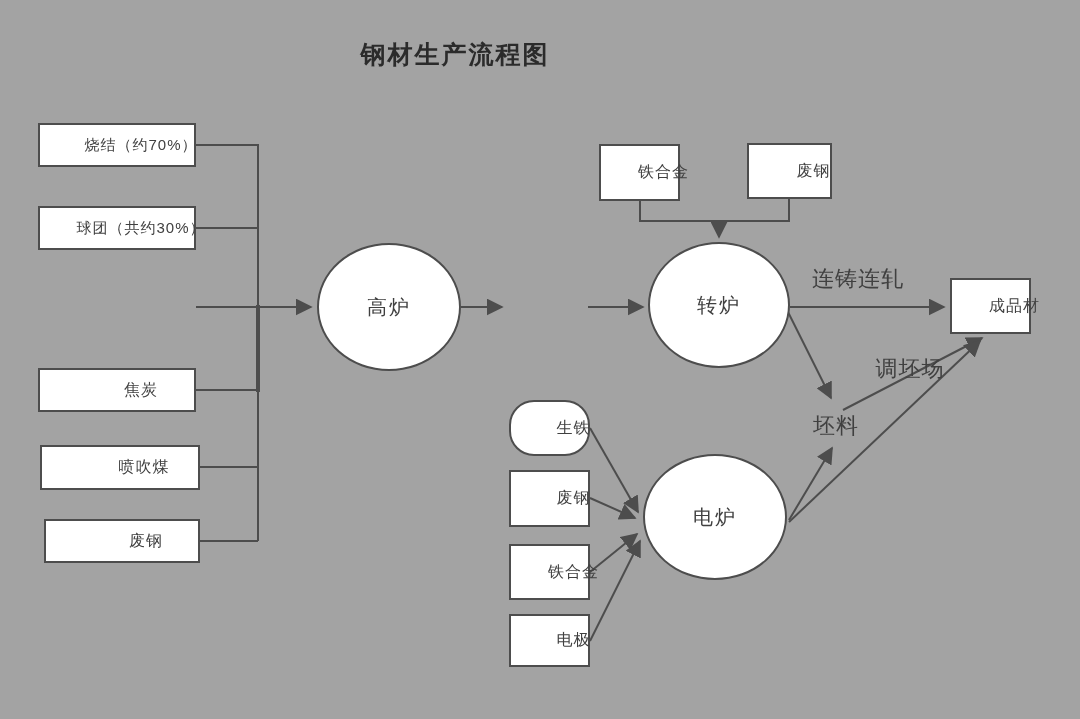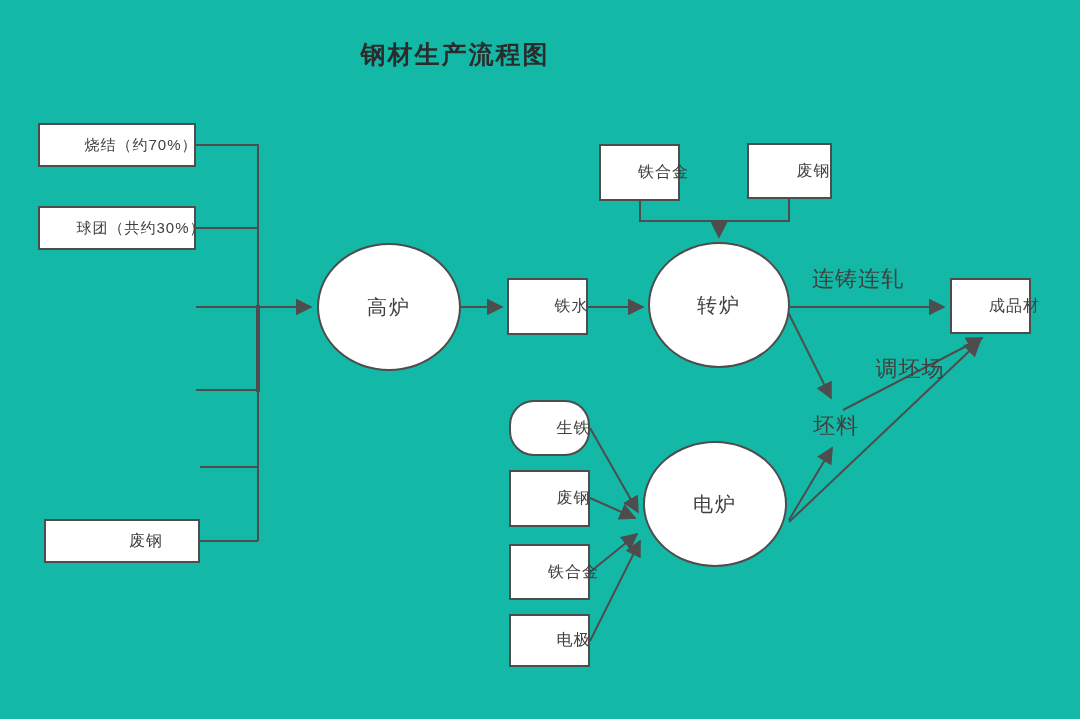--- a/index.html
+++ b/index.html
@@ -1,20 +1,20 @@
 <!DOCTYPE html>
 <html><head>
 <meta charset="utf-8">
 <style>
   html, body { margin: 0; padding: 0; background: #ffffff; }
   #canvas {
     position: relative;
     width: 1080px;
     height: 719px;
-    background: #14b8a6;
+    background: #a3a3a3;
     font-family: "Liberation Sans", "DejaVu Sans", sans-serif;
     color: #404040;
     overflow: hidden;
   }
   #edges {
     position: absolute;
     left: 0; top: 0;
     width: 1080px; height: 719px;
     z-index: 1;
     pointer-events: none;
@@ -115,27 +115,28 @@
     <line x1="590" y1="641" x2="640" y2="541" stroke="#4d4d4d" stroke-width="2" marker-end="url(#arrow)"></line>
 
     <line x1="789" y1="520" x2="832" y2="448" stroke="#4d4d4d" stroke-width="2" marker-end="url(#arrow)"></line>
     <line x1="789" y1="522" x2="980" y2="341" stroke="#4d4d4d" stroke-width="2" marker-end="url(#arrow)"></line>
   </svg>
 
   <div id="title">钢材生产流程图</div>
 
   <div class="node-box" style="left:38px;top:123px;width:158px;height:44px;font-size:15px;">烧结（约70%）</div>
   <div class="node-box" style="left:38px;top:206px;width:158px;height:44px;font-size:15px;">球团（共约30%）</div>
+  <div class="node-box" style="left:38px;top:368px;width:158px;height:44px;">焦炭</div>
+  <div class="node-box" style="left:40px;top:445px;width:160px;height:45px;">喷吹煤</div>
   <div class="node-box" style="left:44px;top:519px;width:156px;height:44px;">废钢</div>
 
   <div class="node-circle" style="left:317px;top:243px;width:144px;height:128px;">高炉</div>
   <div class="node-circle" style="left:648px;top:242px;width:142px;height:126px;">转炉</div>
-  <div class="node-circle" style="left:643px;top:441px;width:144px;height:126px;">电炉</div>
+  <div class="node-circle" style="left:643px;top:454px;width:144px;height:126px;">电炉</div>
 
-  <div class="node-box" style="left:507px;top:278px;width:81px;height:57px;">铁水</div>
 
   <div class="node-box" style="left:599px;top:144px;width:81px;height:57px;">铁合金</div>
   <div class="node-box" style="left:747px;top:143px;width:85px;height:56px;">废钢</div>
 
   <div class="node-box" style="left:950px;top:278px;width:81px;height:56px;">成品材</div>
 
   <div class="node-box" style="left:509px;top:400px;width:81px;height:56px;border-radius:25px;">生铁</div>
   <div class="node-box" style="left:509px;top:470px;width:81px;height:57px;">废钢</div>
   <div class="node-box" style="left:509px;top:544px;width:81px;height:56px;">铁合金</div>
   <div class="node-box" style="left:509px;top:614px;width:81px;height:53px;">电极</div>

